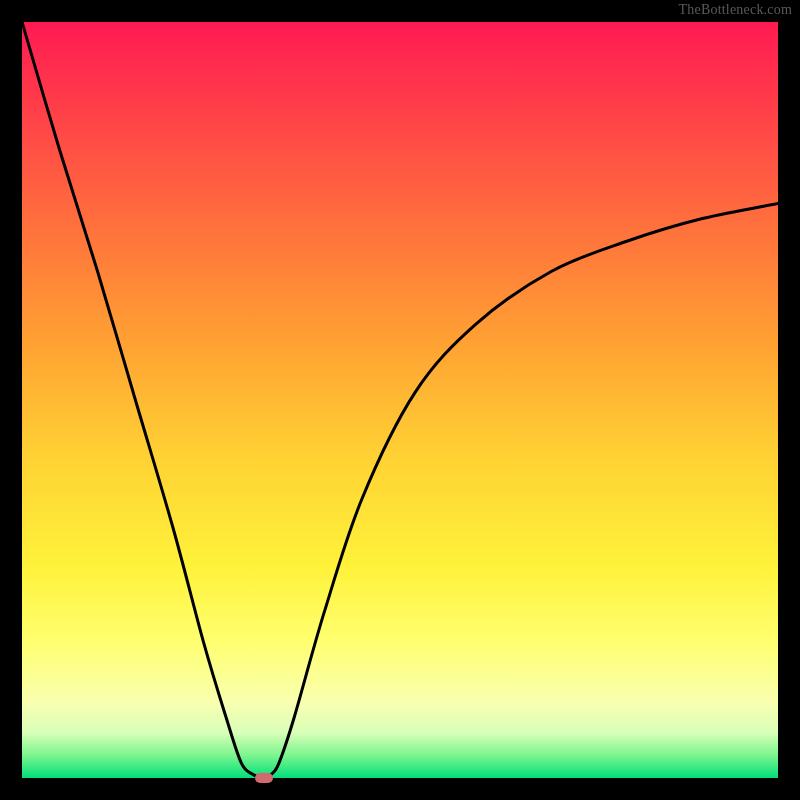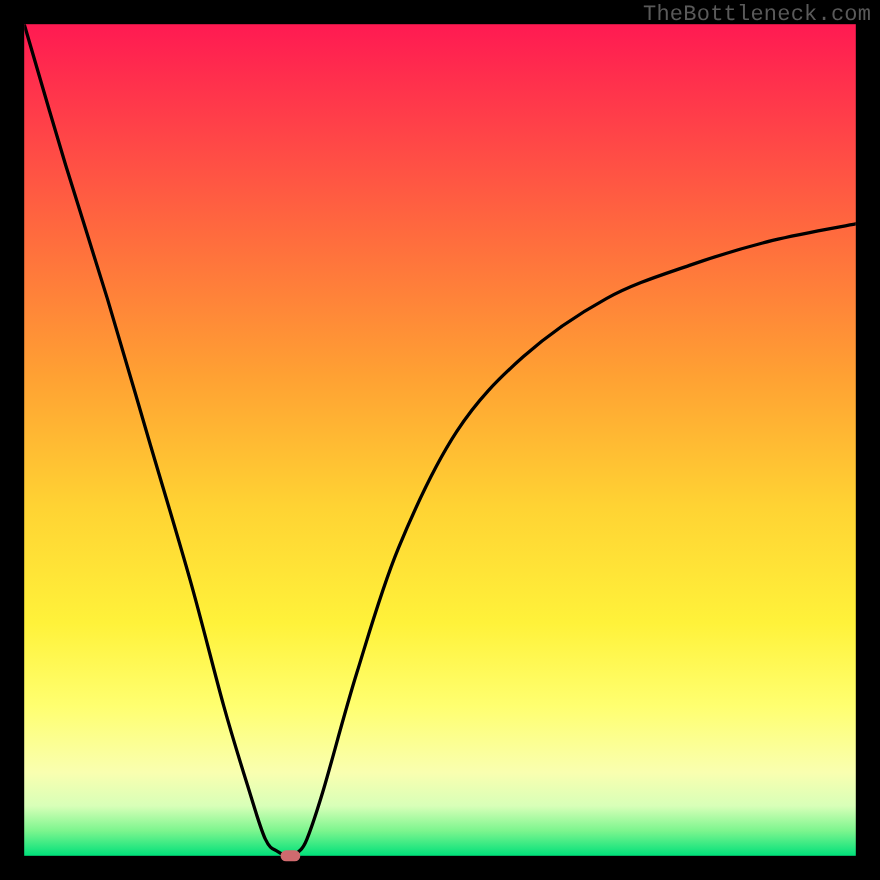--- a/index.html
+++ b/index.html
@@ -37,22 +37,22 @@
       #f9ffb0 90%,
       #d8ffb8 94%,
       #7cf58e 97%,
       #00e07a 100%
     );
   }
   .watermark {
     position: absolute;
     top: 2px;
     right: 8px;
-    font-family: Liberation Mono, monospace;
-    font-size: 20px;
+    font-family: Liberation Serif, serif;
+    font-size: 14px;
     color: #5a5a5a;
     letter-spacing: 0.2px;
     user-select: none;
   }
   svg.curve {
     position: absolute;
     left: 0;
     top: 0;
     width: 756px;
     height: 756px;

